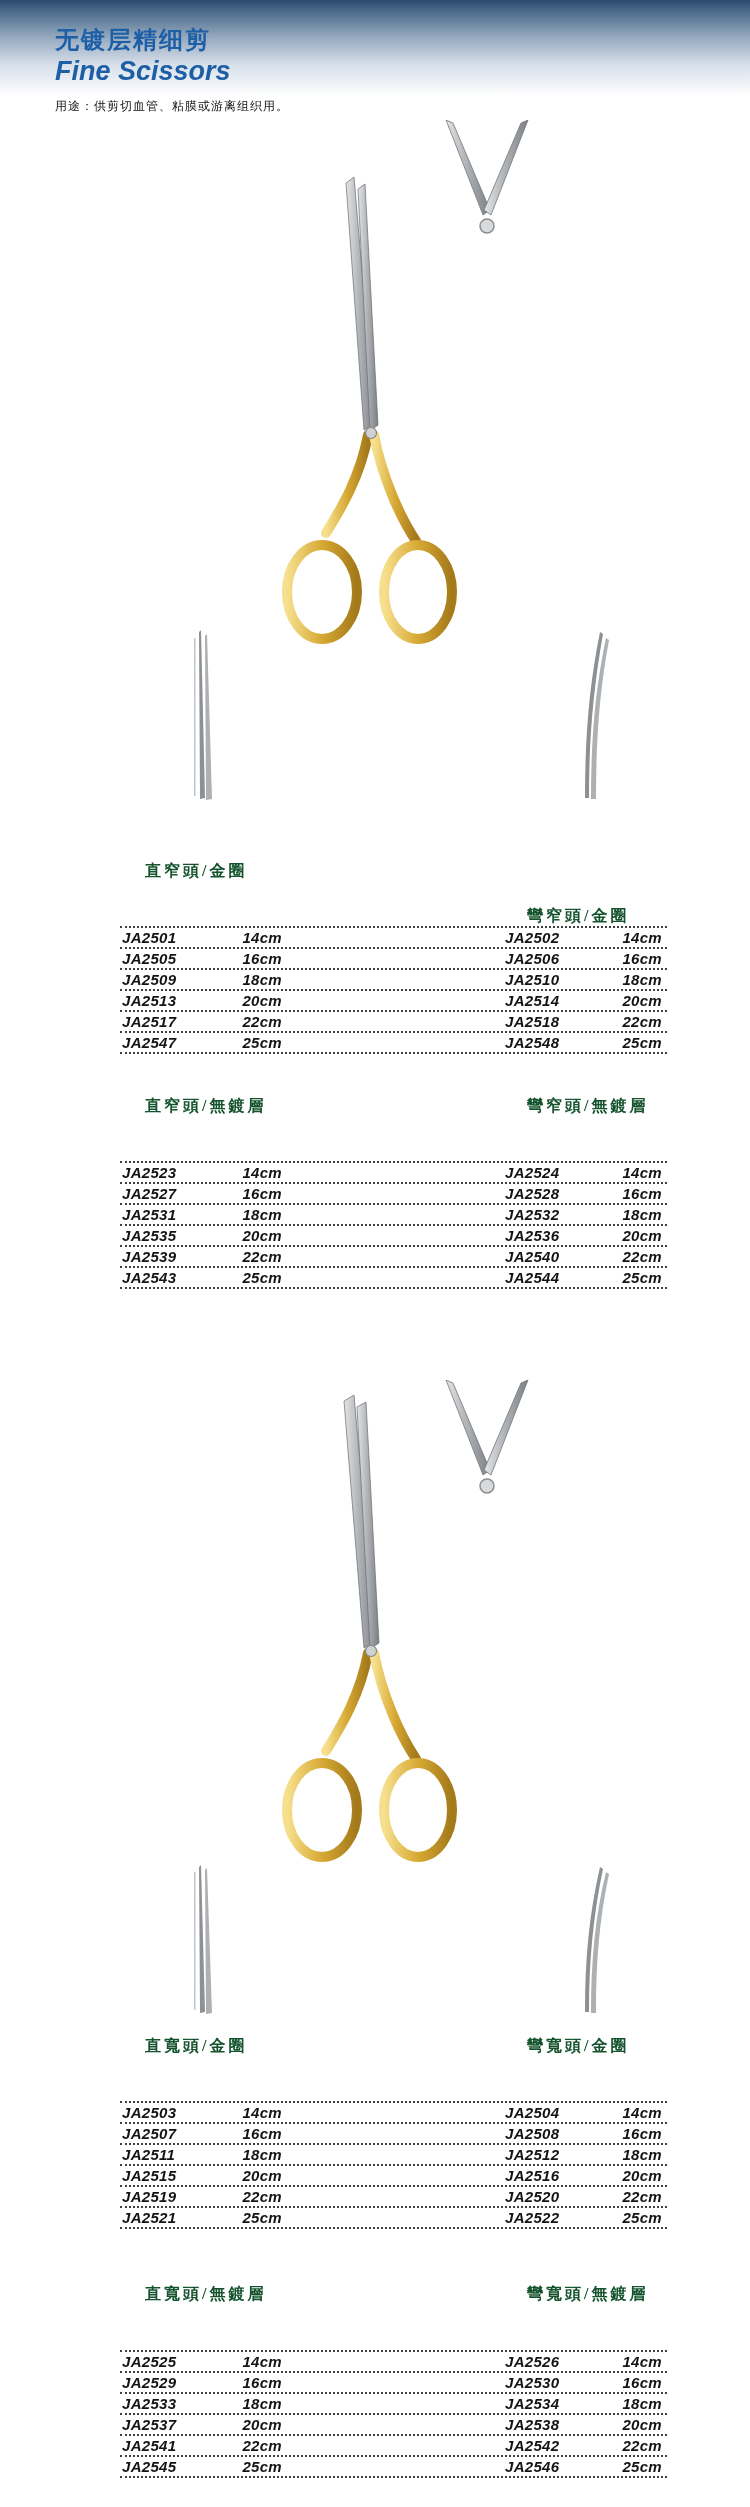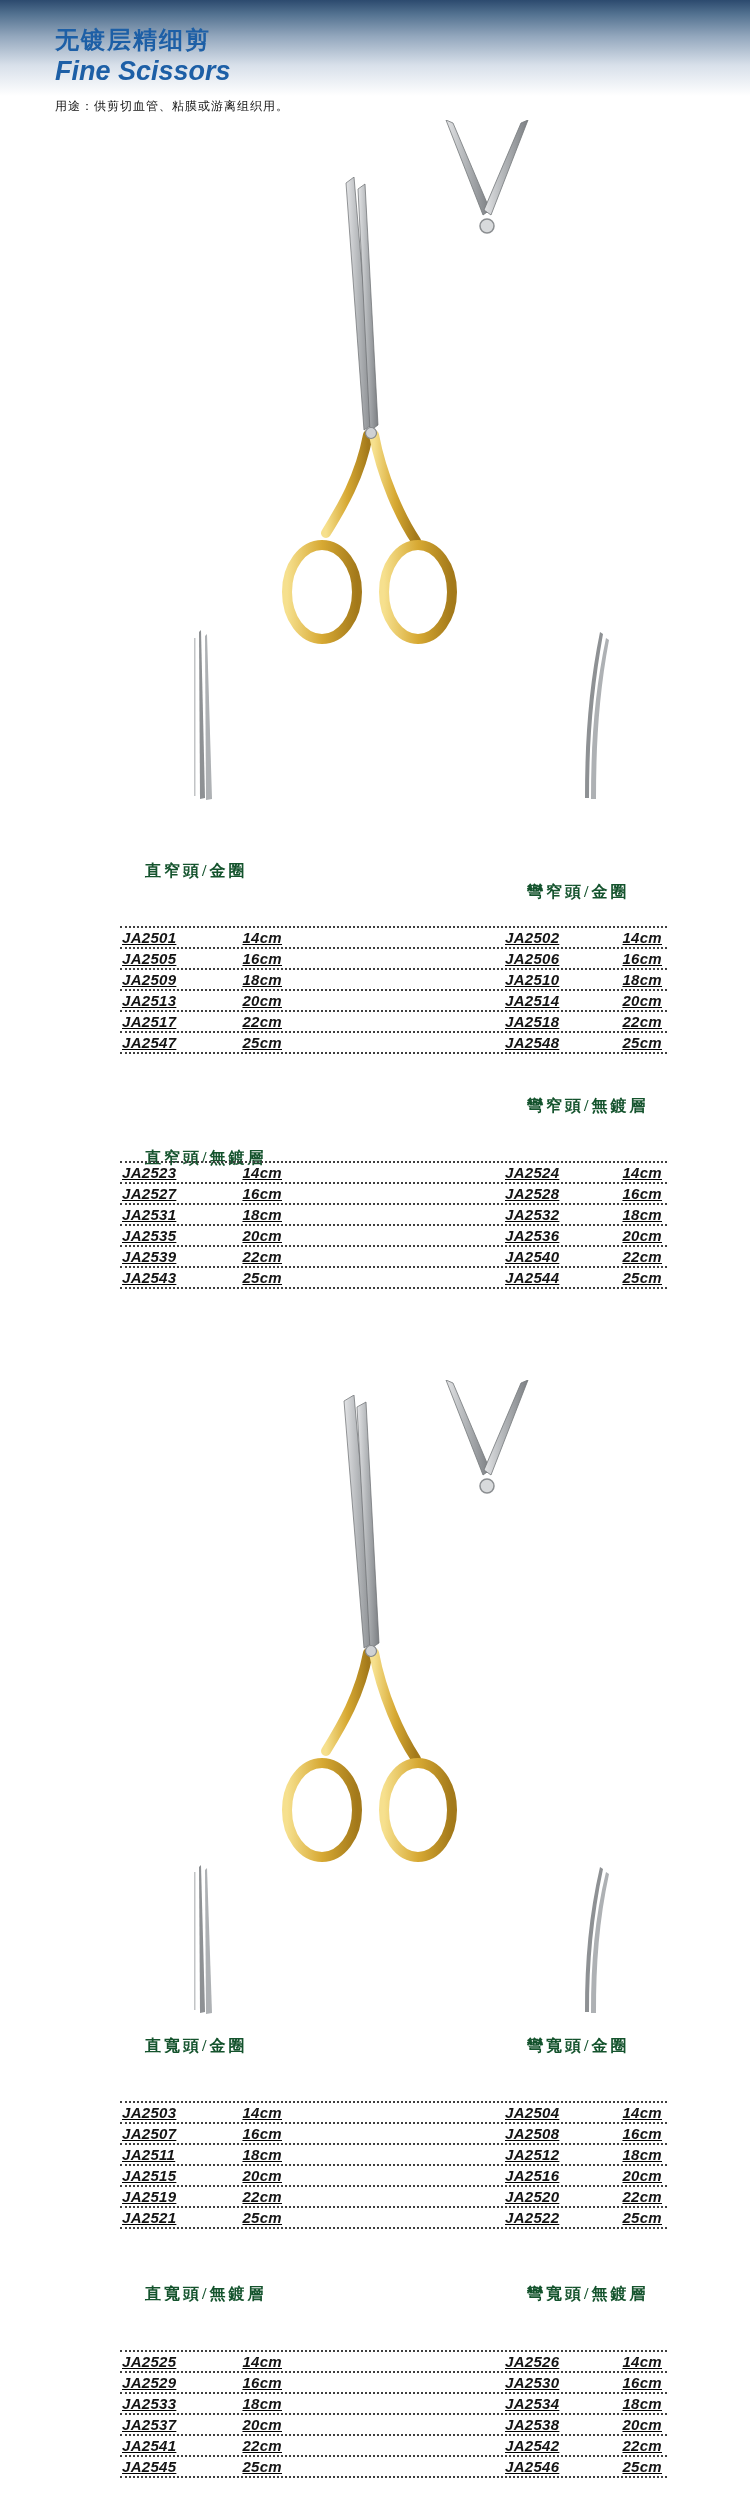--- a/index.html
+++ b/index.html
@@ -19,21 +19,21 @@
   .figure{position:absolute;left:0;width:750px;}
   .figure svg{position:absolute;}
 
   
   .sec-h{position:absolute;font-family:"Liberation Serif",serif;font-weight:700;font-size:16px;
          letter-spacing:3px;color:#14532d;white-space:nowrap;}
   .sec-h.lft{left:145px;}
   .sec-h.rgt{left:527px;}
 
   
-  .tbl{position:absolute;left:120px;width:547px;border-bottom:2px dotted #3f3f3f;text-decoration:underline;}
+  .tbl{position:absolute;left:120px;width:547px;border-bottom:2px dotted #3f3f3f;}
   .row{display:grid;grid-template-columns:116px 46px 221px 110px 49px;height:21px;
        border-top:2px dotted #3f3f3f;align-items:center;box-sizing:border-box;}
   .cell{font-style:italic;font-weight:700;font-size:15px;color:#141414;letter-spacing:.3px;
         white-space:nowrap;line-height:1;}
   .model{padding-left:2px;text-align:left;}
   .size{text-align:right;}
 </style>
 </head>
 <body>
 
@@ -79,21 +79,21 @@
       <polygon points="17,6 19,4 24,169 18,170" fill="#aeb1b4"></polygon>
       <rect x="6" y="8" width="1.5" height="158" fill="#c2c4c6"></rect>
     </svg>
     <svg style="left:576px;top:515px" width="36" height="172" viewBox="0 0 36 172">
       <path d="M24,2 L27,4 C17,60 13,110 13,168 L9,168 C9,108 13,56 24,2 Z" fill="#8e9194"></path>
       <path d="M30,8 L33,10 C23,64 20,112 20,169 L15,169 C15,110 19,60 30,8 Z" fill="#aeb1b4"></path>
     </svg>
   </div>
 
   <div class="sec-h lft" style="top:861px">直窄頭/金圈</div>
-  <div class="sec-h rgt" style="top:882px">彎窄頭/金圈</div>
+  <div class="sec-h rgt" style="top:906px">彎窄頭/金圈</div>
   <div class="tbl" style="top:926px">
 
       <div class="row">
         <span class="cell model">JA2501</span>
         <span class="cell size">14cm</span>
         <span class="cell"></span>
         <span class="cell model">JA2502</span>
         <span class="cell size">14cm</span>
       </div>
 
@@ -131,21 +131,21 @@
 
       <div class="row">
         <span class="cell model">JA2547</span>
         <span class="cell size">25cm</span>
         <span class="cell"></span>
         <span class="cell model">JA2548</span>
         <span class="cell size">25cm</span>
       </div>
     </div>
 
-  <div class="sec-h lft" style="top:1148px">直窄頭/無鍍層</div>
+  <div class="sec-h lft" style="top:1096px">直窄頭/無鍍層</div>
   <div class="sec-h rgt" style="top:1096px">彎窄頭/無鍍層</div>
   <div class="tbl" style="top:1161px">
 
       <div class="row">
         <span class="cell model">JA2523</span>
         <span class="cell size">14cm</span>
         <span class="cell"></span>
         <span class="cell model">JA2524</span>
         <span class="cell size">14cm</span>
       </div>

